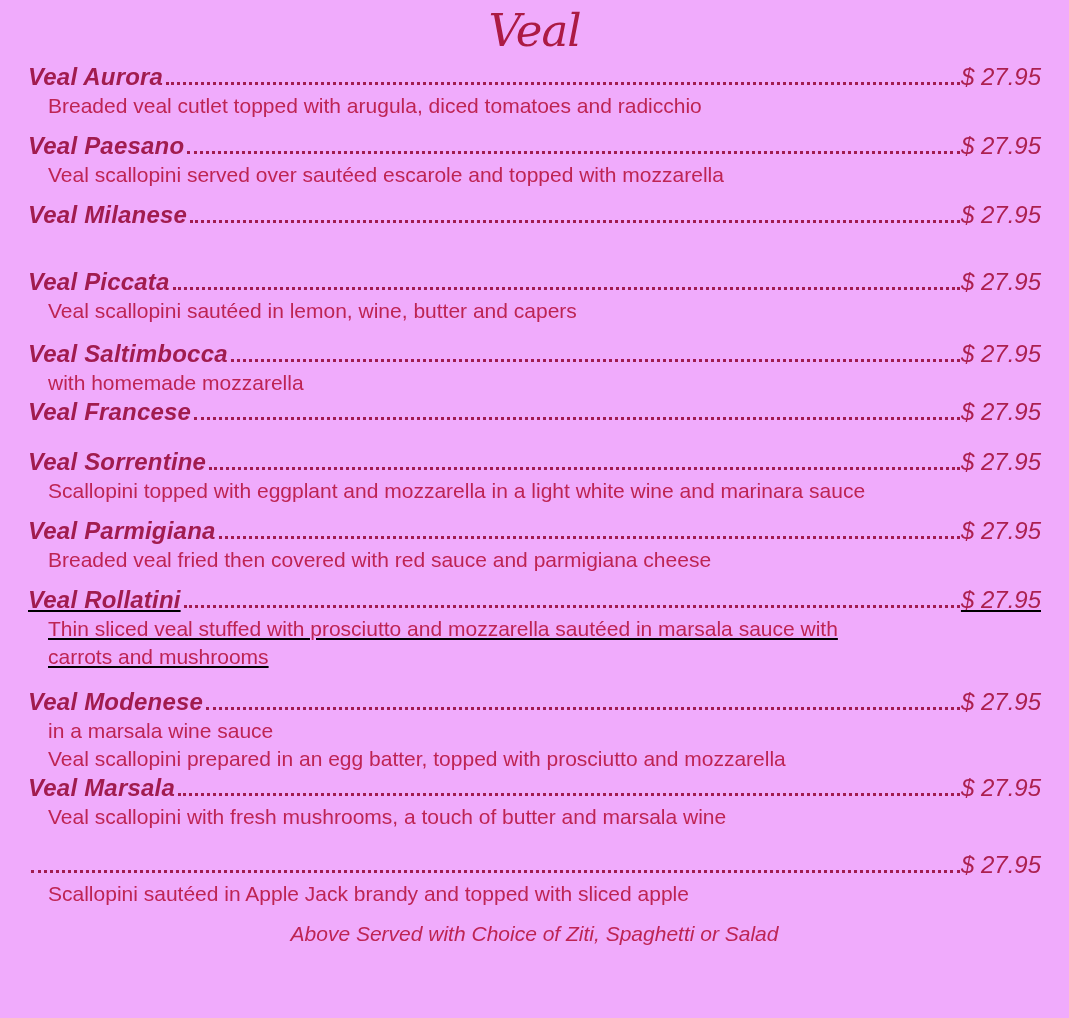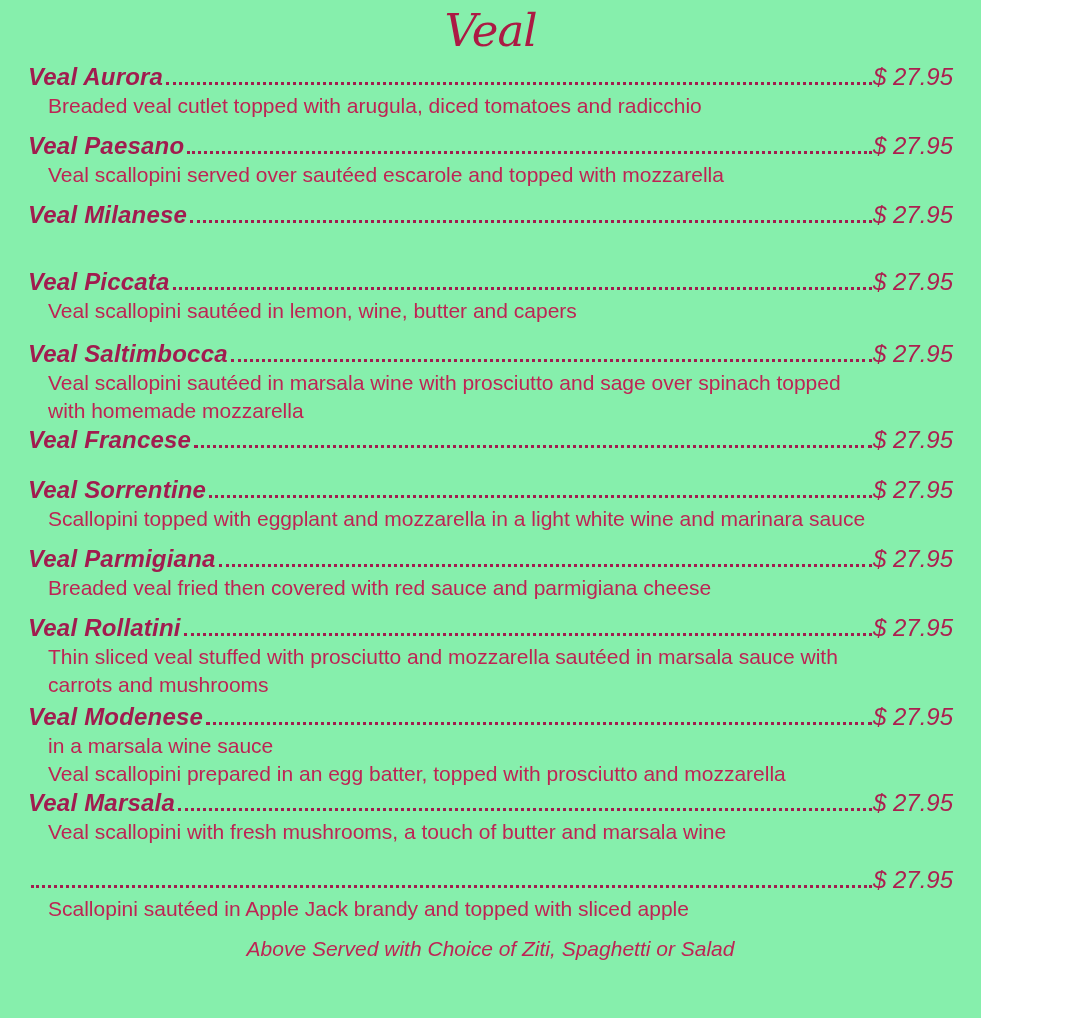--- a/index.html
+++ b/index.html
@@ -2,23 +2,23 @@
 <html style="--heading-color: #AC1A44; --name-color: #A11C4F; --desc-color: #BE2454; --price-color: #AC2050;"><head>
 <meta charset="utf-8">
 <style>
   html, body {
     margin: 0;
     padding: 0;
     background: #ffffff;
   }
   .page {
     position: relative;
-    width: 981px;
+    width: 1069px;
     height: 1018px;
-    background: #86efac;
+    background: #f0abfc;
     overflow: hidden;
     box-sizing: border-box;
     padding: 4px 28px 0 28px;
     font-family: "Liberation Sans", sans-serif;
   }
   .heading {
     text-align: center;
     font-family: "DejaVu Serif", serif;
     font-style: italic;
     font-size: 45px;
@@ -28,21 +28,21 @@
     letter-spacing: -1px;
   }
   .menu-list { }
   .menu-item { margin-bottom: 11px; }
   
   .menu-item:nth-child(3)  { margin-bottom: 37px; } 
   .menu-item:nth-child(4)  { margin-bottom: 14px; }
   .menu-item:nth-child(5)  { margin-bottom: 0; }
   .menu-item:nth-child(6)  { margin-bottom: 20px; }
   .menu-item:nth-child(8)  { }
-  .menu-item:nth-child(9)  { margin-bottom: 3px; }
+  .menu-item:nth-child(9)  { margin-bottom: 16px; text-decoration: underline; }
   .menu-item:nth-child(10) { margin-bottom: 0; }
   .menu-item:nth-child(11) { margin-bottom: 19px; }
   .menu-item:nth-child(12) { margin-bottom: 3px; }
   .item-row {
     display: flex;
     align-items: flex-end;
     height: 30px;
     line-height: 30px;
   }
   .item-name {
@@ -130,21 +130,20 @@
         </div>
   </div>
 
   <div class="menu-item">
     <div class="item-row">
       <span class="item-name">Veal Saltimbocca</span>
       <span class="leader"></span>
       <span class="item-price">$ 27.95</span>
     </div>
     <div class="item-desc">
-          <div class="desc-line">Veal scallopini sautéed in marsala wine with prosciutto and sage over spinach topped</div>
           <div class="desc-line">with homemade mozzarella</div>
         </div>
   </div>
 
   <div class="menu-item">
     <div class="item-row">
       <span class="item-name">Veal Francese</span>
       <span class="leader"></span>
       <span class="item-price">$ 27.95</span>
     </div>

